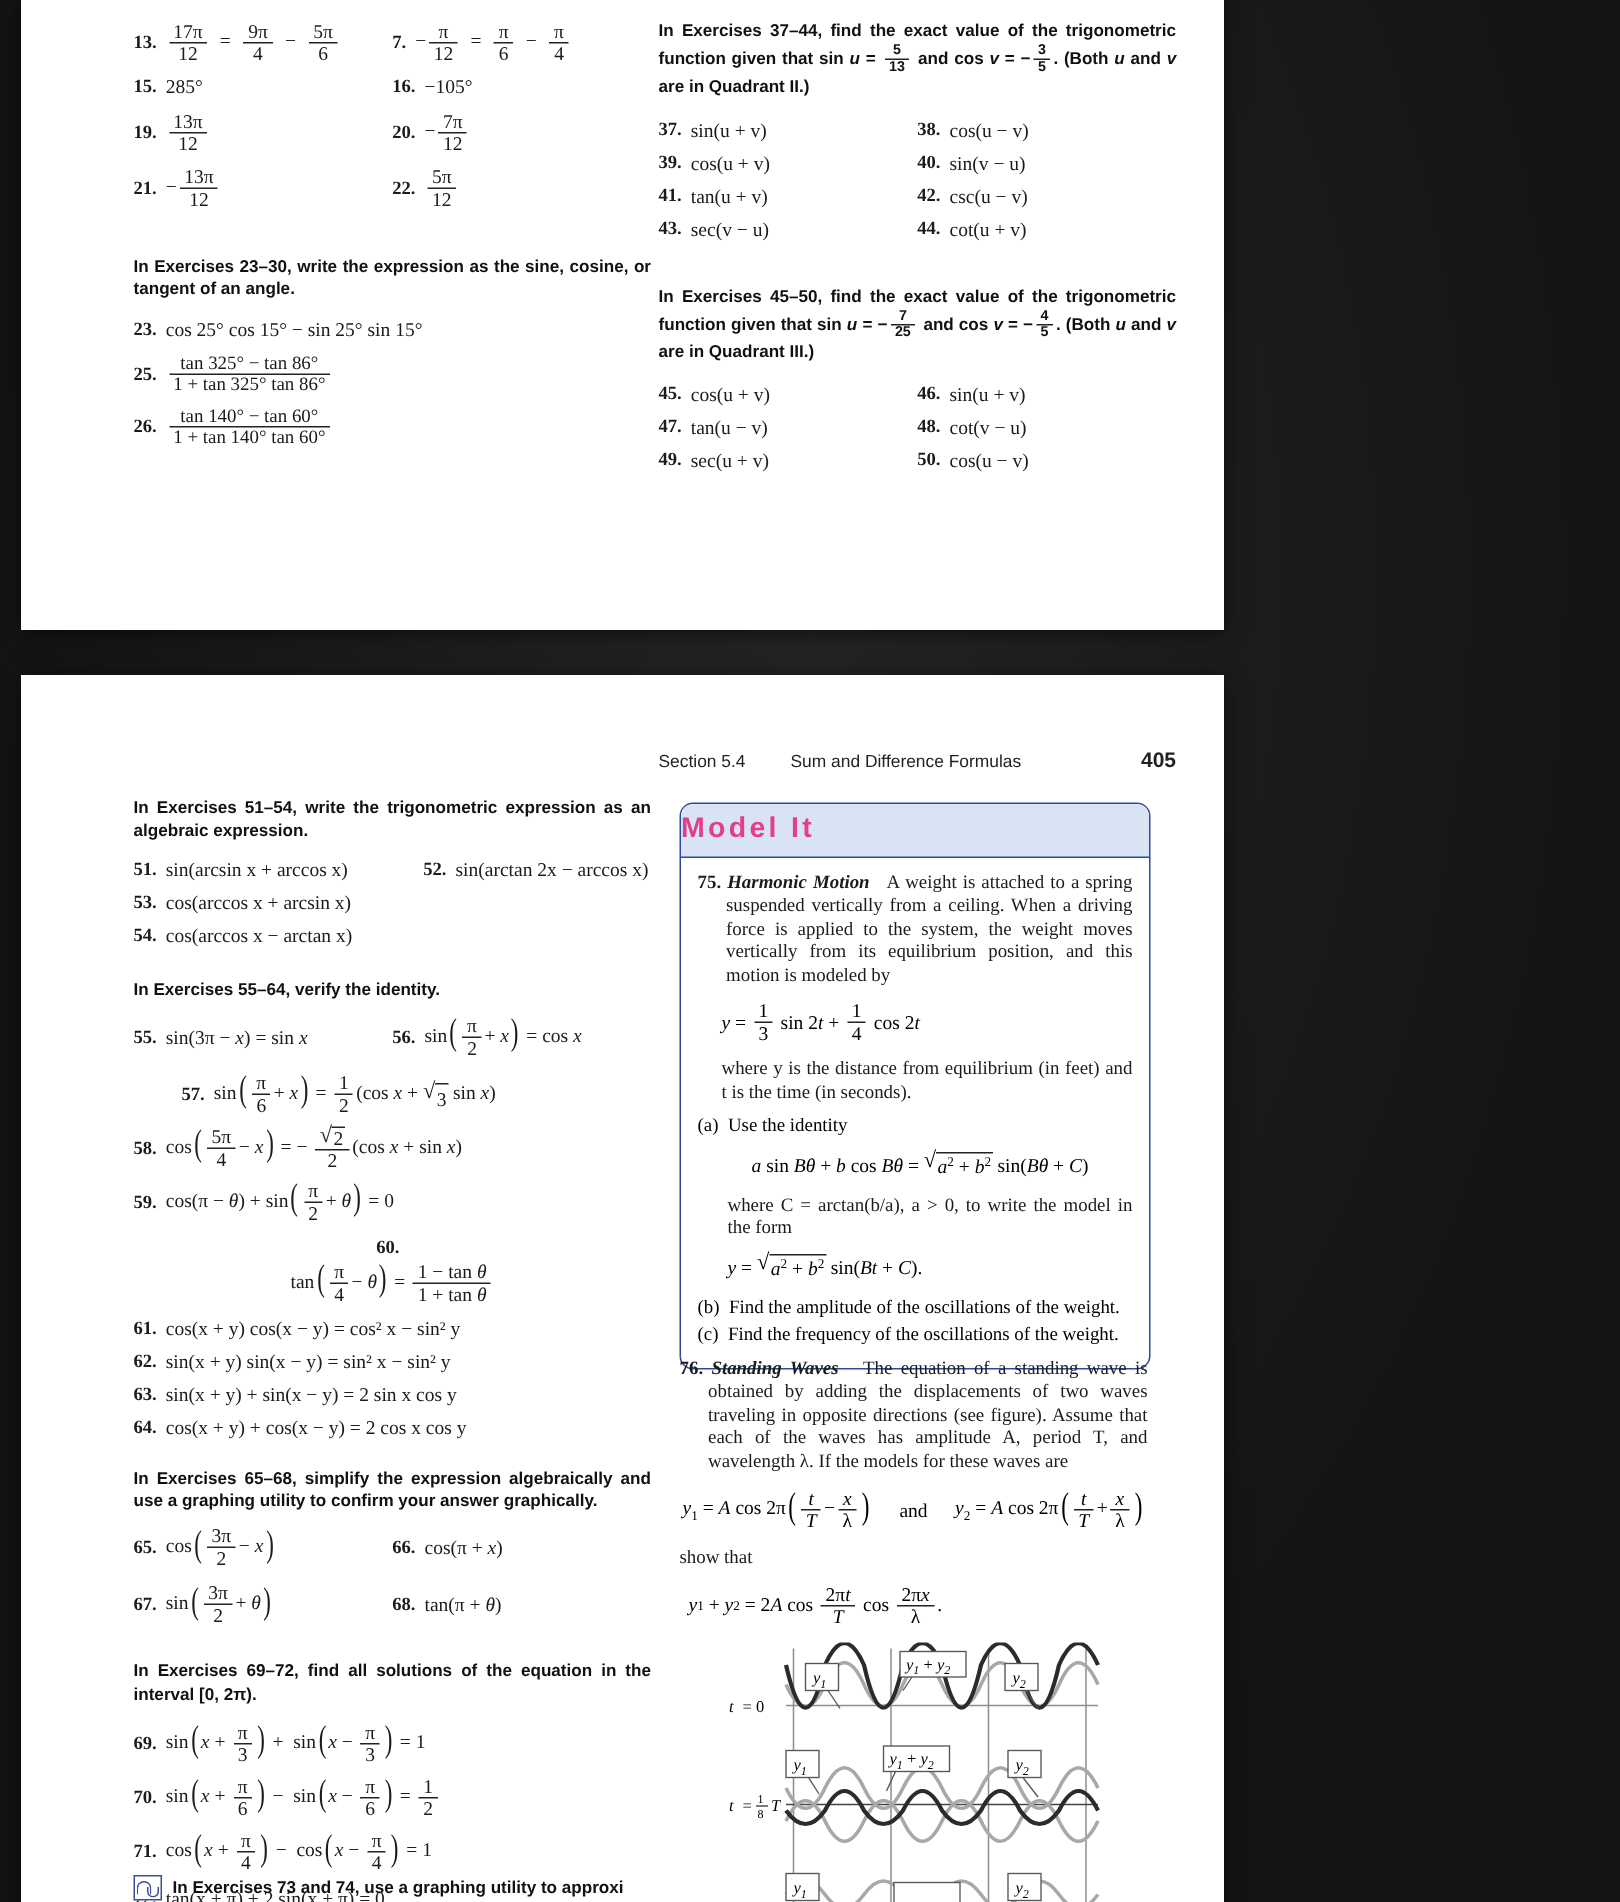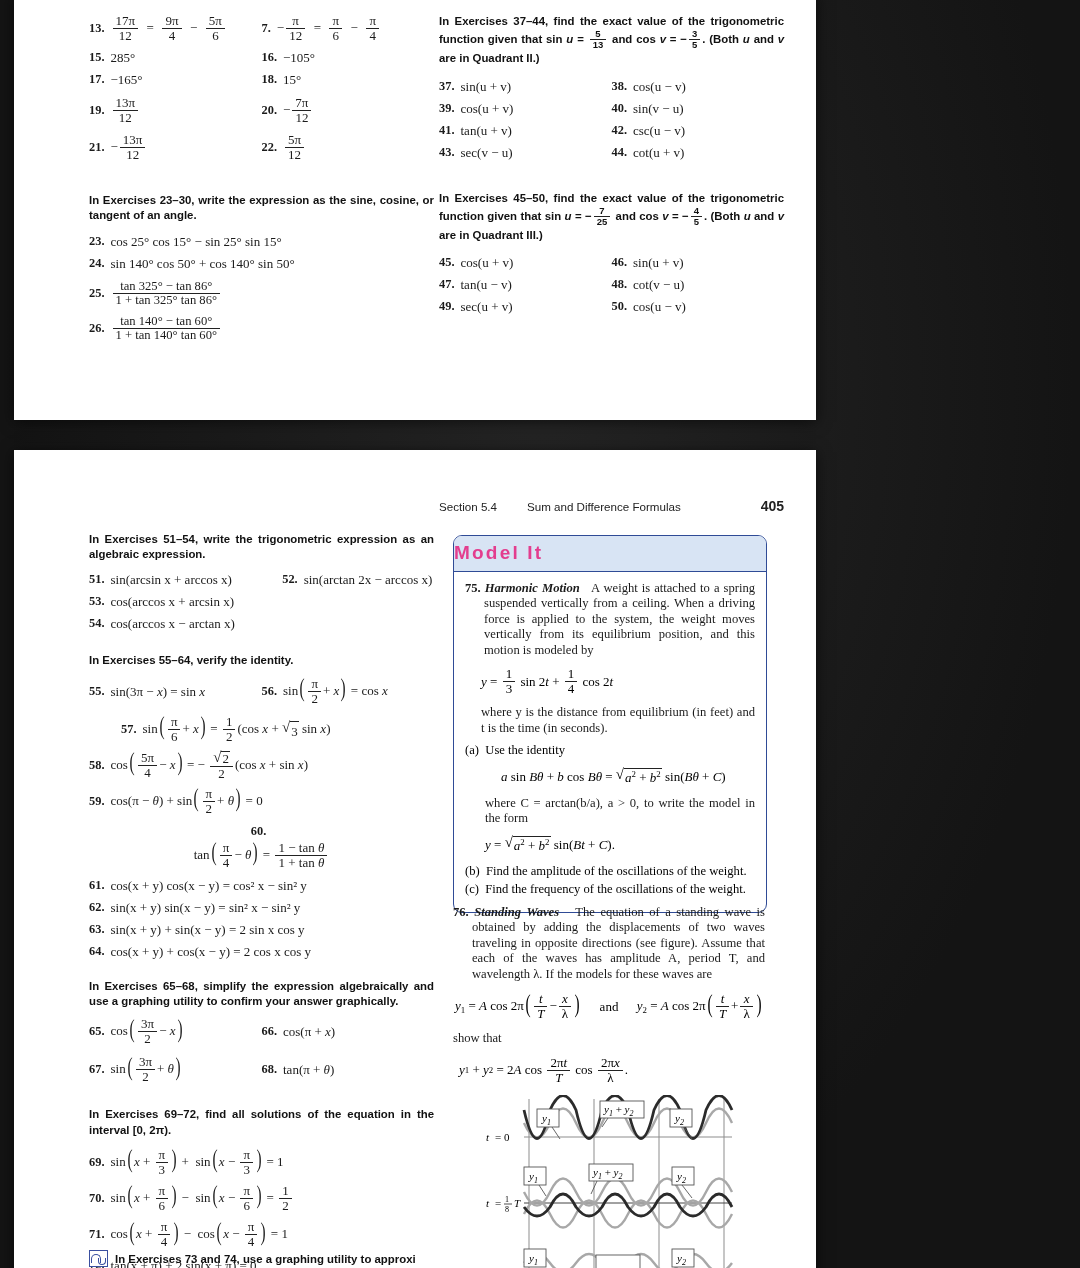--- a/index.html
+++ b/index.html
@@ -210,30 +210,20 @@
       <div class="ex">
         <span class="num">15.</span>
         <span class="math">285°</span>
       </div>
       <div class="ex">
         <span class="num">16.</span>
         <span class="math">−105°</span>
       </div>
     </div>
 
-    <div class="row2">
-      <div class="ex">
-        <span class="num">17.</span>
-        <span class="math">−165°</span>
-      </div>
-      <div class="ex">
-        <span class="num">18.</span>
-        <span class="math">15°</span>
-      </div>
-    </div>
 
     <div class="row2" style="margin-top:4px;">
       <div class="ex">
         <span class="num">19.</span>
         <span class="math">
           <span class="frac">
               <span>13π</span>
               <span>12</span>
             </span>
         </span>
@@ -268,24 +258,20 @@
             </span>
         </span>
       </div>
     </div>
 
     <div class="instr" style="margin-top:28px;">In Exercises 23–30, write the expression as the sine, cosine, or tangent of an angle.</div>
 
     <div class="ex" style="margin-top:8px;">
       <span class="num">23.</span>
       <span class="math">cos 25° cos 15° − sin 25° sin 15°</span>
-    </div>
-    <div class="ex">
-      <span class="num">24.</span>
-      <span class="math">sin 140° cos 50° + cos 140° sin 50°</span>
     </div>
 
     <div class="ex" style="margin-top:7px;">
       <span class="num">25.</span>
       <span class="math frac" style="font-size:12.6px;">
         <span>tan 325° − tan 86°</span>
         <span>1 + tan 325° tan 86°</span>
       </span>
     </div>
 

